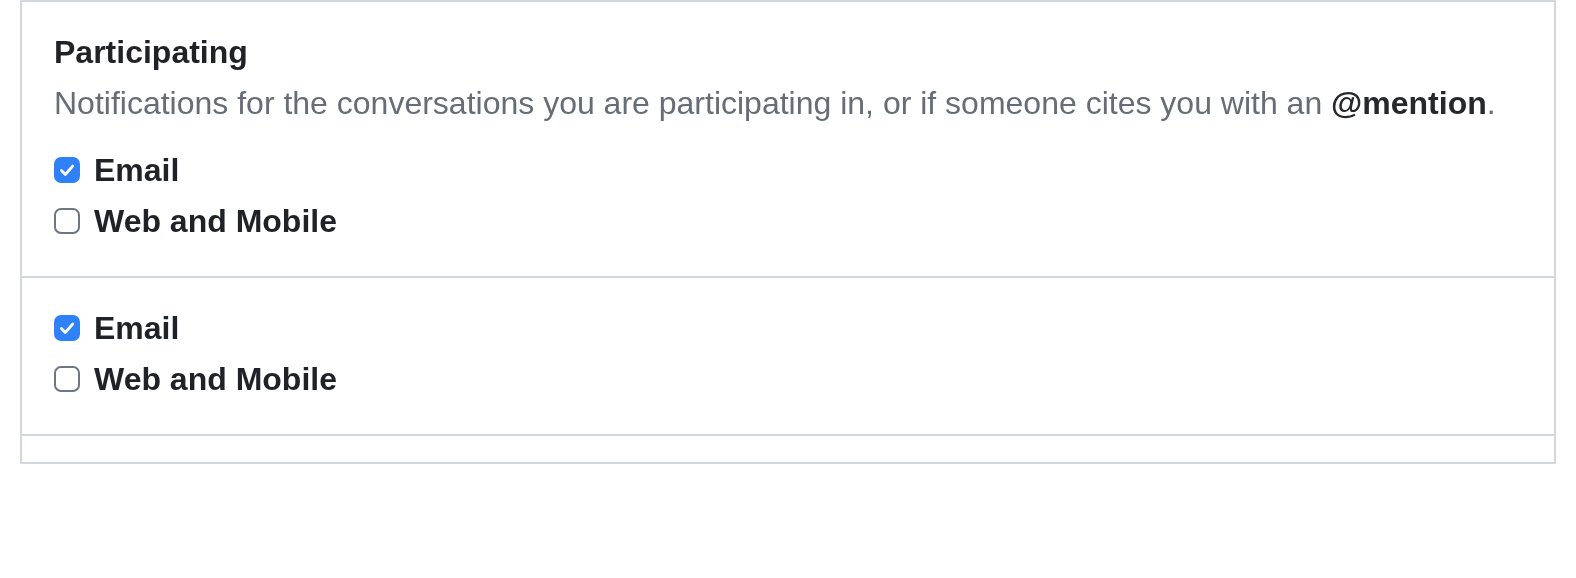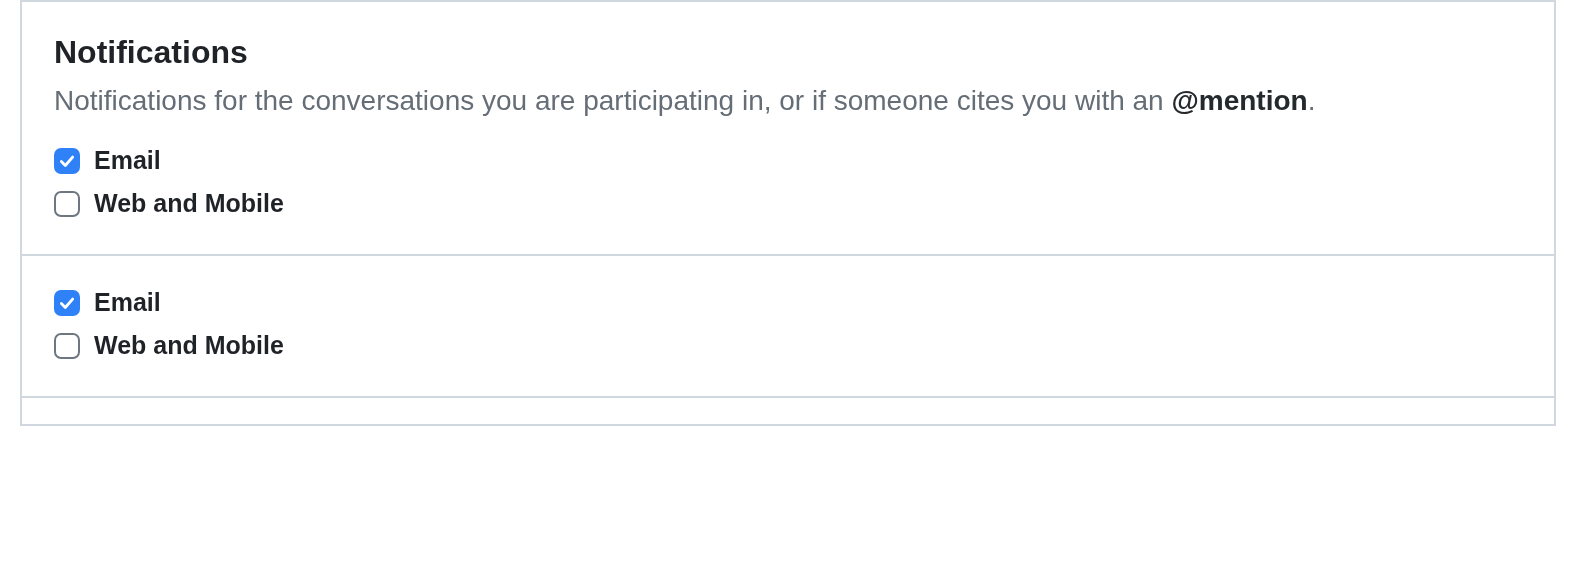--- a/index.html
+++ b/index.html
@@ -32,21 +32,21 @@
       padding-left: 32px;
       padding-right: 32px;
     }
     .section-title {
       font-size: 32px;
       font-weight: 600;
       margin: 0 0 10px 0;
       color: #1f2328;
     }
     .section-desc {
-      font-size: 28px;
+      font-size: 32px;
       color: #656d76;
       margin: 8px 0 26px 0;
       line-height: 1.4;
     }
     .section-desc .mention {
       font-weight: 700;
       color: #24292e;
     }
     .option-row {
       display: flex;
@@ -72,32 +72,32 @@
     .checkbox.unchecked {
       background: #ffffff;
       border: 2px solid #6e7781;
     }
     .checkbox.checked svg {
       width: 18px;
       height: 18px;
       display: block;
     }
     .option-label {
-      font-size: 25px;
+      font-size: 32px;
       font-weight: 600;
       color: #1f2328;
     }
   </style>
 </head>
 <body>
 
 <div class="panel">
 
   <div class="section first">
-    <h2 class="section-title">Notifications</h2>
+    <h2 class="section-title">Participating</h2>
     <p class="section-desc">
       <span>Notifications for the conversations you are participating in, or if someone cites you with an </span><span class="mention">@mention</span><span>.</span>
     </p>
     <div class="option-row">
       <span class="checkbox checked">
         <svg viewBox="0 0 16 16" fill="none" stroke="#ffffff" stroke-width="2.5" stroke-linecap="round" stroke-linejoin="round">
             <polyline points="3,8.5 6.5,12 13,4.5"></polyline>
           </svg>
       </span>
       <span class="option-label">Email</span>

